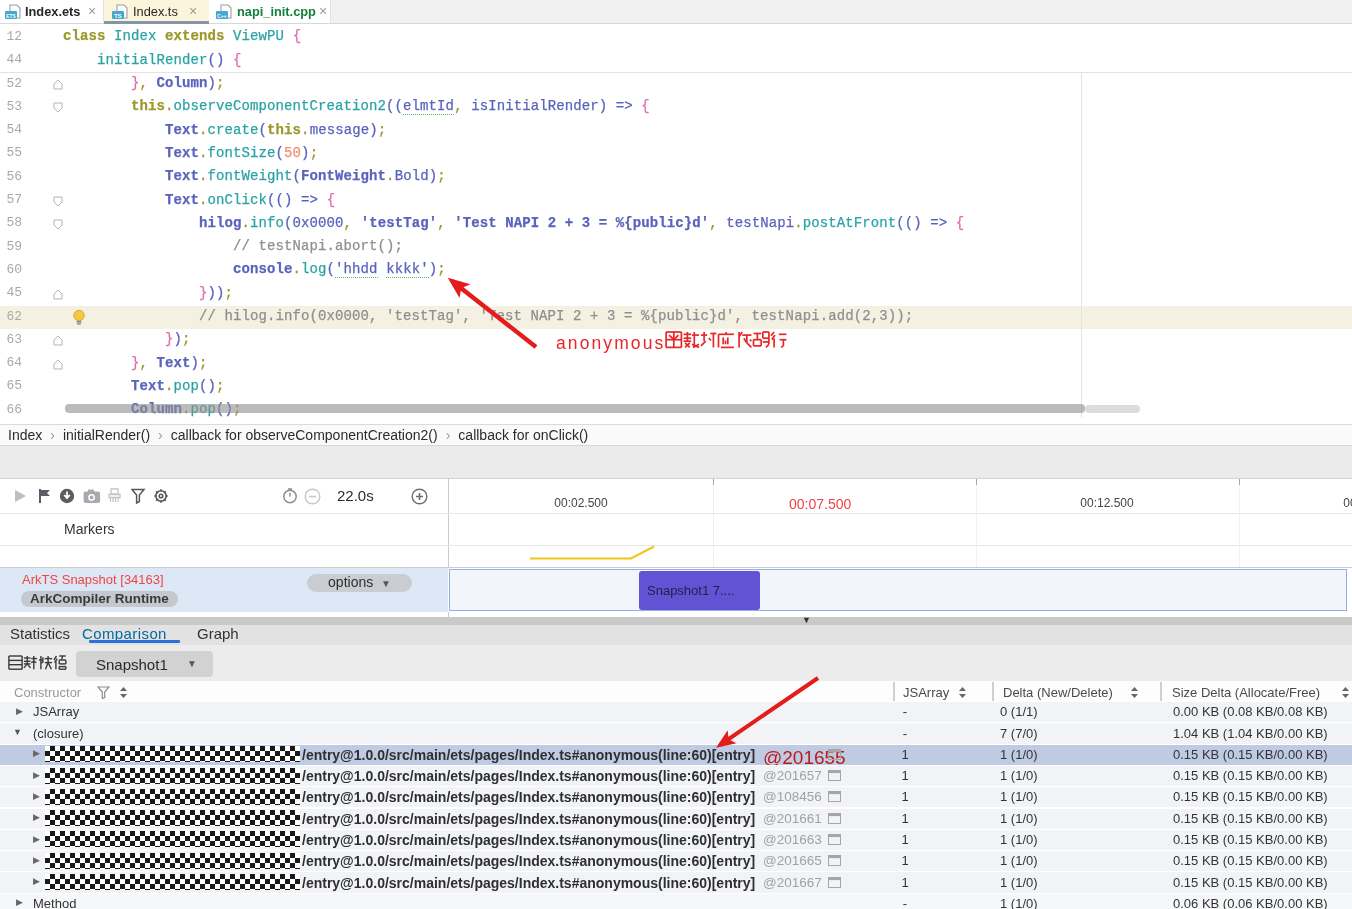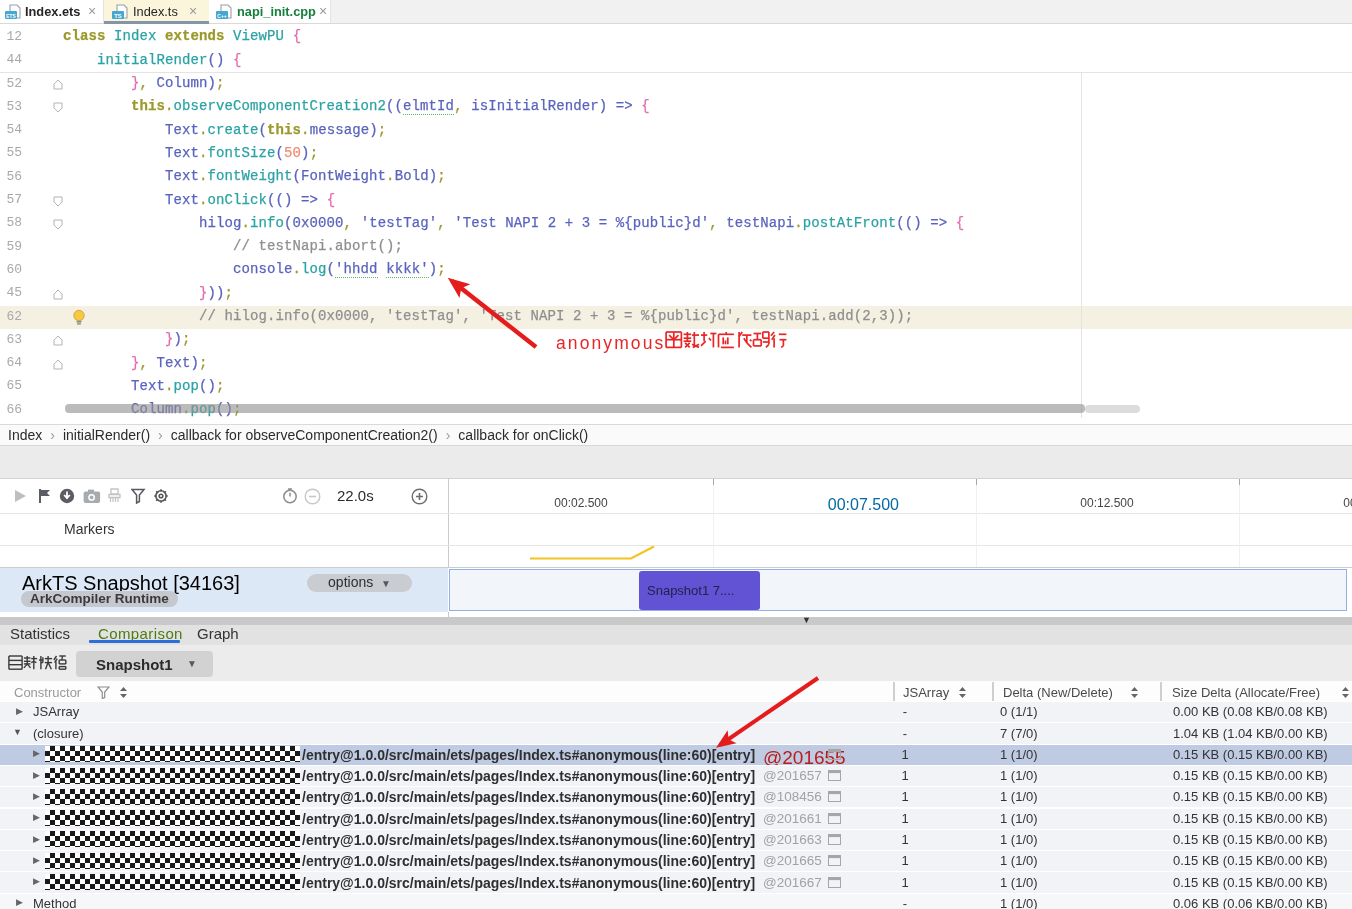--- a/index.html
+++ b/index.html
@@ -2,21 +2,21 @@
 <html><head><meta charset="utf-8">
 <style>
 *{margin:0;padding:0;box-sizing:border-box}
 html,body{width:1352px;height:909px;overflow:hidden;background:#fff;font-family:"Liberation Sans",sans-serif;position:relative}
 .ab{position:absolute}
 
 .code{font-family:"Liberation Mono",monospace;font-size:14px;letter-spacing:.1px;white-space:pre;color:#5a64bd;-webkit-text-stroke:.25px}
 .k{color:#9b992b;font-weight:bold}
 .t{color:#2ba3a5}
 .b{color:#5a64bd}
-.bb{color:#5a64bd;font-weight:normal}
+.bb{color:#5a64bd;font-weight:bold}
 .p{color:#e36cae}
 .o{color:#9b992b}
 .n{color:#ef8e70}
 .c{color:#8f8f8f}
 .ug{border-bottom:1.5px dotted #5cb761}
 .num{position:absolute;left:0;width:22px;text-align:right;font-family:"Liberation Mono",monospace;font-size:13px;color:#a9a9a9;letter-spacing:0}
 </style></head>
 <body>
 
 <div class="ab" style="left:0;top:0;width:1352px;height:24px;background:#f1f1f1"></div>
@@ -118,21 +118,21 @@
 <div class="ab" style="left:448px;top:478px;width:1px;height:139px;background:#cbcbcb"></div>
 <div class="ab" style="left:0;top:513px;width:1352px;height:1px;background:#e6e6e6"></div>
 <div class="ab" style="left:0;top:545px;width:1352px;height:1px;background:#e6e6e6"></div>
 <div class="ab" style="left:713px;top:485px;width:1px;height:127px;background:#f0f0f0"></div>
 <div class="ab" style="left:713px;top:479px;width:1px;height:6px;background:#a8a8a8"></div>
 <div class="ab" style="left:976px;top:485px;width:1px;height:127px;background:#f0f0f0"></div>
 <div class="ab" style="left:976px;top:479px;width:1px;height:6px;background:#a8a8a8"></div>
 <div class="ab" style="left:1239px;top:485px;width:1px;height:127px;background:#f0f0f0"></div>
 <div class="ab" style="left:1239px;top:479px;width:1px;height:6px;background:#a8a8a8"></div>
 <div class="ab" style="left:581px;top:496px;width:110px;margin-left:-55px;text-align:center;font-size:12px;color:#454545">00:02.500</div>
-<div class="ab" style="left:844px;top:496px;width:110px;margin-left:-55px;text-align:right;font-size:16px;color:#0369a1">00:07.500</div>
+<div class="ab" style="left:844px;top:496px;width:110px;margin-left:-55px;text-align:left;font-size:14px;color:#ef4444">00:07.500</div>
 <div class="ab" style="left:1107px;top:496px;width:110px;margin-left:-55px;text-align:center;font-size:12px;color:#454545">00:12.500</div>
 <div class="ab" style="left:1370px;top:496px;width:110px;margin-left:-55px;text-align:center;font-size:12px;color:#454545">00:17.500</div>
 <svg class="ab" style="left:12px;top:488px" width="16" height="16">
     <path d="M3 2 l11 6 l-11 6 z" fill="#bcbfc3"></path>
   </svg>
 <svg class="ab" style="left:37px;top:488px" width="16" height="16">
     <path d="M3 1 v14" stroke="#5a5d63" stroke-width="2"></path>
     <path d="M4 2 h9 l-3 3 l3 3 h-9 z" fill="#5a5d63"></path>
   </svg>
 <svg class="ab" style="left:59px;top:488px" width="16" height="16">
@@ -171,30 +171,30 @@
 <svg class="ab" style="left:411px;top:488px" width="17" height="17">
     <circle cx="8.5" cy="8.5" r="7.3" fill="none" stroke="#6a6d72" stroke-width="1.4"></circle>
     <path d="M5 8.5 h7 M8.5 5 v7" stroke="#6a6d72" stroke-width="1.6"></path>
   </svg>
 <div class="ab" style="left:64px;top:521px;font-size:14px;color:#333">Markers</div>
 <svg class="ab" style="left:449px;top:545px;pointer-events:none" width="903" height="22">
     <path d="M81 13.5 H182 L205 1.5" fill="none" stroke="#f2c41d" stroke-width="2.2"></path>
   </svg>
 <div class="ab" style="left:0;top:567px;width:1352px;height:45px;background:#fff;border-top:1px solid #ccc"></div>
 <div class="ab" style="left:0;top:568px;width:448px;height:44px;background:#dde8f6"></div>
-<div class="ab" style="left:22px;top:572px;font-size:20px;color:#000000">ArkTS Snapshot [34163]</div>
+<div class="ab" style="left:22px;top:572px;font-size:13px;color:#ef4444">ArkTS Snapshot [34163]</div>
 <div class="ab" style="left:21px;top:591px;height:16px;line-height:16px;padding:0 9px;background:#c5c8ce;border-radius:8px;font-size:13.5px;font-weight:bold;color:#3a3a3a">ArkCompiler Runtime</div>
 <div class="ab" style="left:307px;top:574px;width:105px;height:18px;background:#c9ccd1;border-radius:9px;font-size:14px;color:#2f2f2f;text-align:center;line-height:17px">options&nbsp;&nbsp;<span style="color:#55585e;font-size:10px">▼</span></div>
 <div class="ab" style="left:449px;top:569px;width:898px;height:42px;background:#f2f5fa;border:1.5px solid #92b0e6"></div>
 <div class="ab" style="left:639px;top:570.5px;width:121px;height:39px;background:#6253d4;border-radius:3px;color:#20224a;font-size:13px;line-height:39px;padding-left:8px">Snapshot1 7....</div>
 <div class="ab" style="left:0;top:617px;width:1352px;height:8px;background:#c9c9c9"></div>
 <div class="ab" style="left:800px;top:615px;width:13px;height:10px;color:#333;font-size:9px;text-align:center">▼</div>
 <div class="ab" style="left:0;top:625px;width:1352px;height:20px;background:#e2e2e2"></div>
 <div class="ab" style="left:10px;top:625px;font-size:15px;color:#333">Statistics</div>
-<div class="ab" style="left:98px;top:625px;font-size:15px;letter-spacing:.4px;color:#4d7c0f">Comparison</div>
+<div class="ab" style="left:82px;top:625px;font-size:15px;letter-spacing:.4px;color:#0369a1">Comparison</div>
 <div class="ab" style="left:197px;top:625px;font-size:15px;color:#333">Graph</div>
 <div class="ab" style="left:89px;top:639.5px;width:91px;height:3px;background:#2e6ed8;border-radius:1px"></div>
 <div class="ab" style="left:0;top:645px;width:1352px;height:36px;background:#ececec"></div>
 <div class="ab" style="left:8px;top:654px"><svg width="62" height="19" style="vertical-align:-2px">
       <line x1="0.9" y1="2.0" x2="14.1" y2="2.0" stroke="#3a3a3a" stroke-width="1.4"></line>
       <line x1="0.9" y1="2.0" x2="0.9" y2="15.2" stroke="#3a3a3a" stroke-width="1.4"></line>
       <line x1="14.1" y1="2.0" x2="14.1" y2="15.2" stroke="#3a3a3a" stroke-width="1.4"></line>
       <line x1="0.9" y1="15.2" x2="14.1" y2="15.2" stroke="#3a3a3a" stroke-width="1.4"></line>
       <line x1="0.9" y1="6.4" x2="14.1" y2="6.4" stroke="#3a3a3a" stroke-width="1.4"></line>
       <line x1="0.9" y1="10.7" x2="14.1" y2="10.7" stroke="#3a3a3a" stroke-width="1.4"></line>
@@ -225,21 +225,21 @@
       <line x1="51.2" y1="6.0" x2="57.8" y2="6.0" stroke="#3a3a3a" stroke-width="1.4"></line>
       <line x1="51.2" y1="6.0" x2="51.2" y2="9.9" stroke="#3a3a3a" stroke-width="1.4"></line>
       <line x1="51.2" y1="9.9" x2="57.8" y2="9.9" stroke="#3a3a3a" stroke-width="1.4"></line>
       <line x1="57.8" y1="6.0" x2="57.8" y2="9.9" stroke="#3a3a3a" stroke-width="1.4"></line>
       <line x1="51.2" y1="12.6" x2="57.8" y2="12.6" stroke="#3a3a3a" stroke-width="1.4"></line>
       <line x1="51.2" y1="12.6" x2="51.2" y2="15.2" stroke="#3a3a3a" stroke-width="1.4"></line>
       <line x1="51.2" y1="15.2" x2="57.8" y2="15.2" stroke="#3a3a3a" stroke-width="1.4"></line>
       <line x1="57.8" y1="12.6" x2="57.8" y2="15.2" stroke="#3a3a3a" stroke-width="1.4"></line>
     </svg></div>
 <div class="ab" style="left:76px;top:651px;width:137px;height:26px;background:#d2d2d2;border-radius:4px"></div>
-<div class="ab" style="left:96px;top:656px;font-size:15px;font-weight:bold;color:#2b2b2b">Snapshot1</div>
+<div class="ab" style="left:96px;top:656px;font-size:15px;font-weight:normal;color:#2b2b2b">Snapshot1</div>
 <div class="ab" style="left:187px;top:658px;color:#55585e;font-size:10px">▼</div>
 <div class="ab" style="left:0;top:681px;width:1352px;height:21px;background:#fdfdfd;border-bottom:1px solid #ddd"></div>
 <div class="ab" style="left:14px;top:685px;font-size:13px;color:#9a9a9a">Constructor</div>
 <svg class="ab" style="left:97px;top:686px" width="13" height="13">
     <path d="M1 1 h11 l-4.3 5 v5.5 l-2.4 1 v-6.5 z" fill="none" stroke="#8d8d8d" stroke-width="1.2"></path>
   </svg>
 <svg class="ab" style="left:119px;top:686px" width="9" height="13">
     <path d="M4.5 1 l3.5 4 h-7 z" fill="#666"></path>
     <path d="M4.5 12 l3.5 -4 h-7 z" fill="#666"></path>
   </svg>

